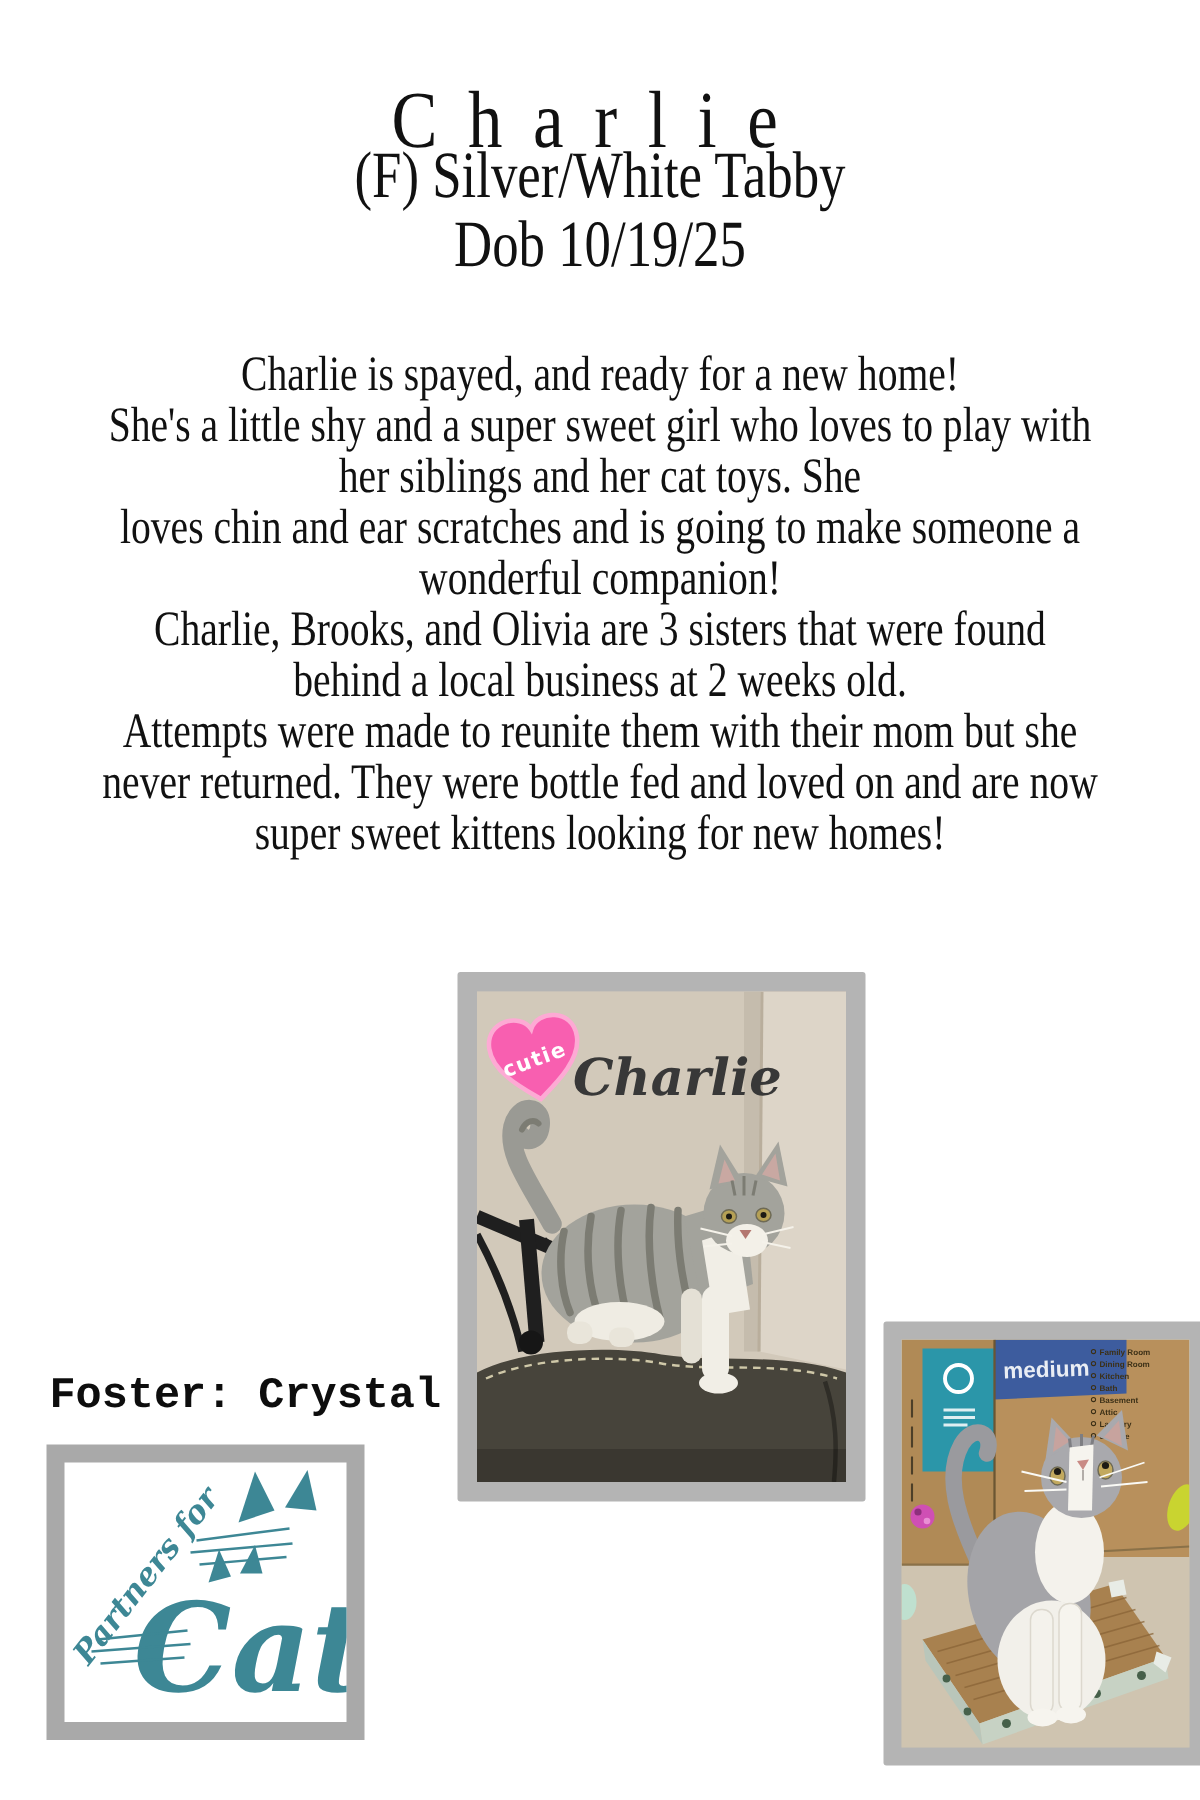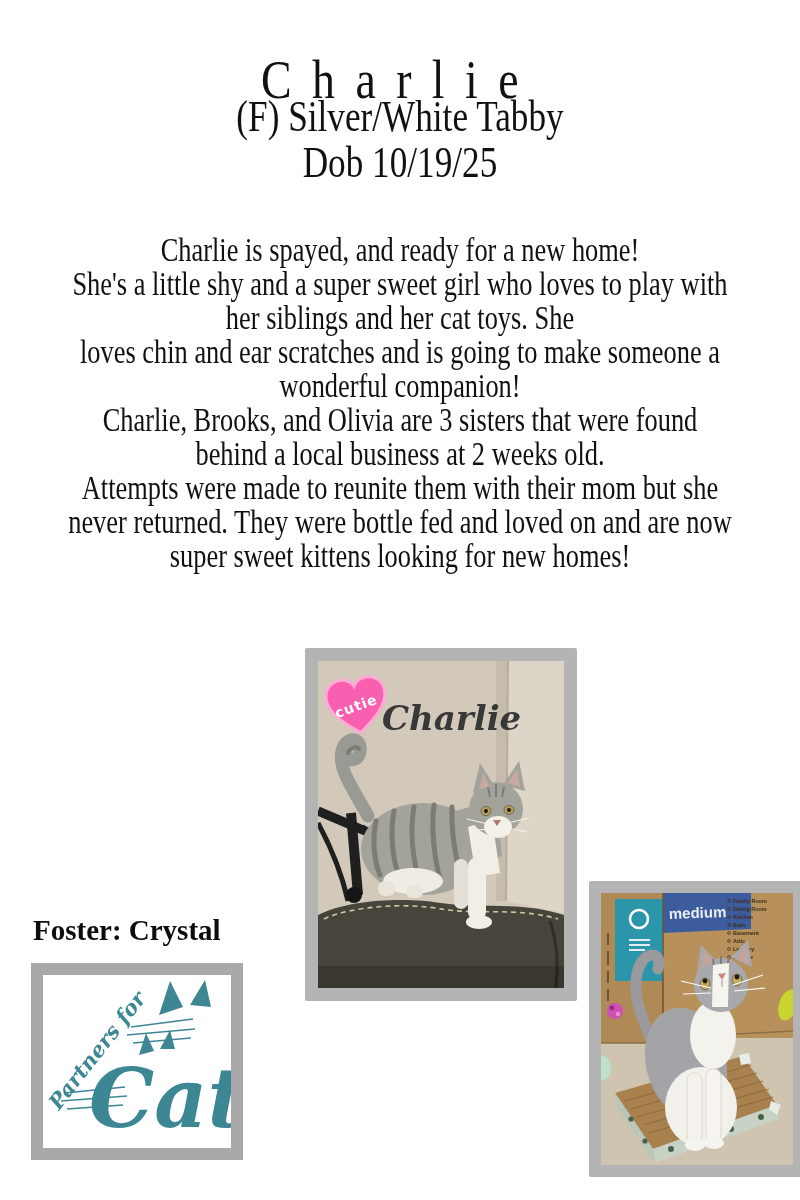--- a/index.html
+++ b/index.html
@@ -21,21 +21,21 @@
 
   
   .photo-frame{position:absolute;background:#b4b4b4;border-radius:2px;}
   .photo-frame .inner{position:absolute;left:13px;top:13px;overflow:hidden;background:#d5ccbd;}
   #photo-main{left:265px;top:632px;width:272px;height:353px;}
   #photo-main .inner{width:246px;height:327px;}
   #photo-2{left:549px;top:865px;width:216px;height:296px;}
   #photo-2 .inner{left:12px;top:12px;width:192px;height:272px;background:#cfc4b0;}
 
   
-  .foster{position:absolute;left:33px;top:914px;font-family:Liberation Serif, serif;
+  .foster{position:absolute;left:33px;top:914px;font-family:Liberation Mono, monospace;
           font-weight:bold;font-size:29px;color:#0d0d0d;white-space:nowrap;}
 
   
   .logo-frame{position:absolute;left:31px;top:963px;width:188px;height:173px;
               border:12px solid #a9a9a9;background:#ffffff;}
 </style>
 </head>
 <body>
 
 <div class="page">

